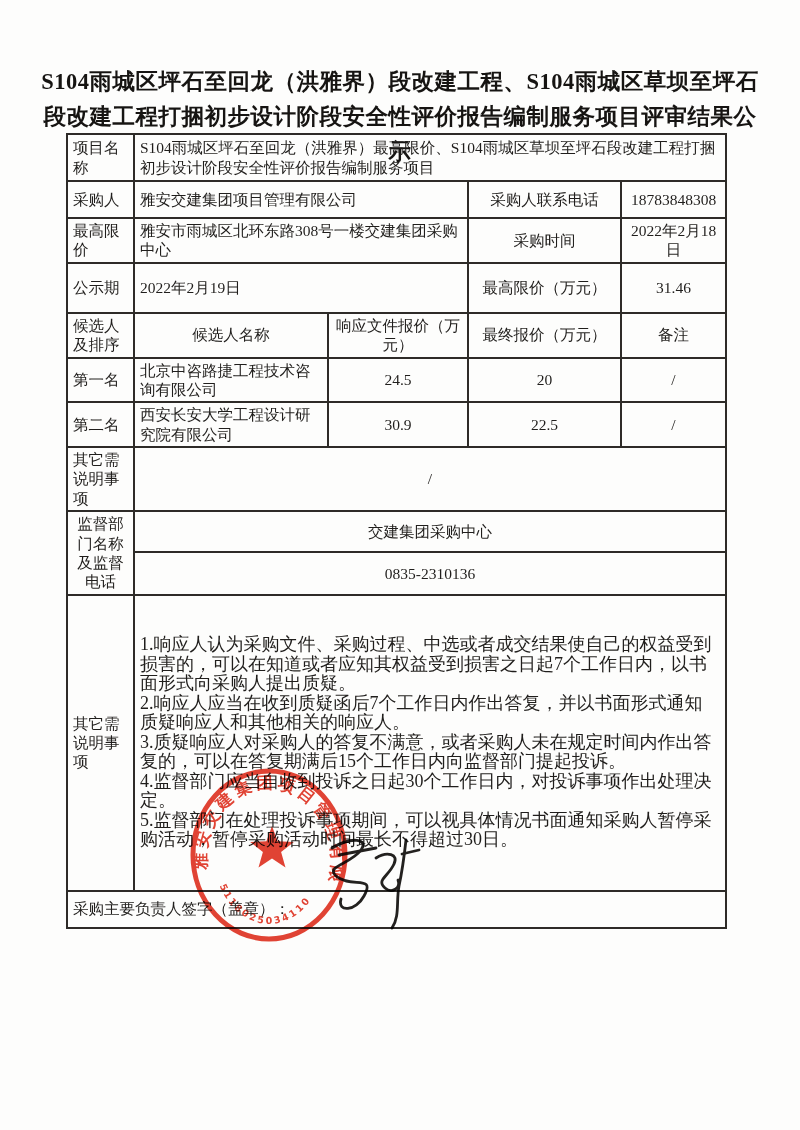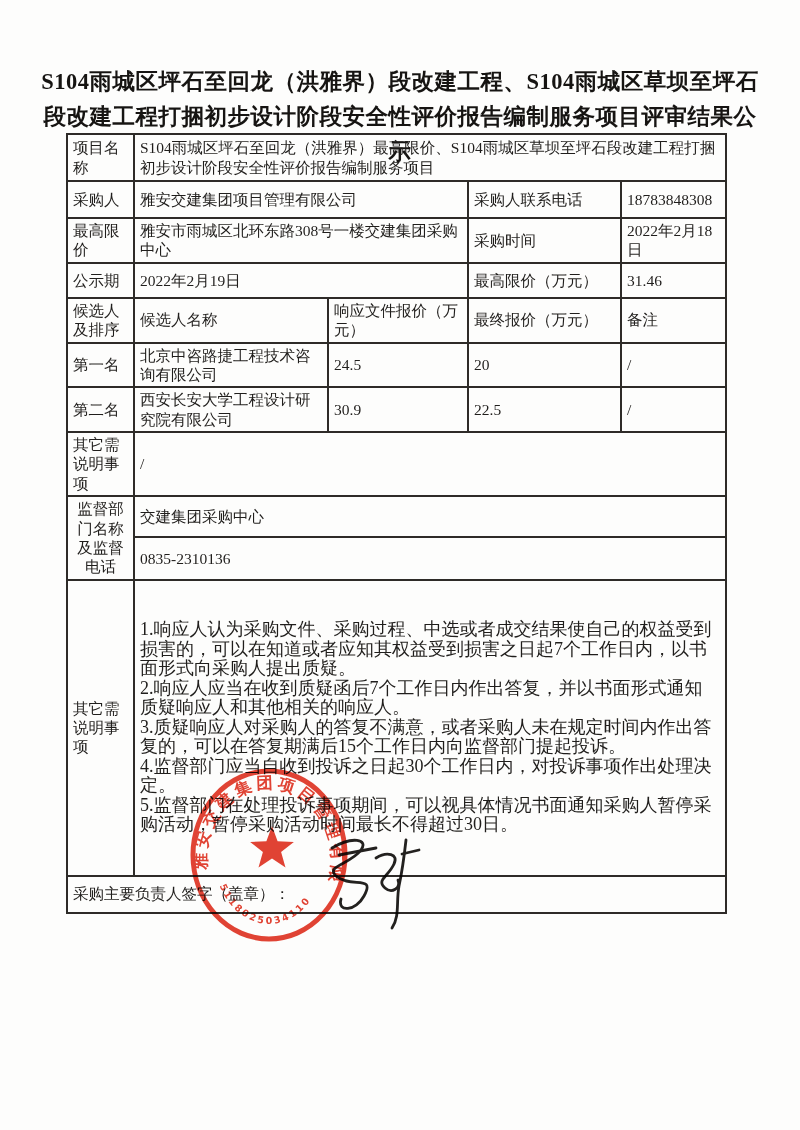--- a/index.html
+++ b/index.html
@@ -24,21 +24,21 @@
   }
   table.doc-table td{
     border:2px solid #2e2b28;
     padding:2px 5px;
     vertical-align:middle;
     overflow:hidden;
   }
   td.lbl{ text-align:left; }
   td.lbl-center{ text-align:center; padding:2px 2px;border-radius:11px; }
   td.val{ text-align:left; }
-  td.ctr{ text-align:left; }
+  td.ctr{ text-align:center; }
   td.notice-cell{ padding:6px 10px; }
   .notice-line{ line-height:19.5px; font-size:18px; }
   .sig-cell{ padding-left:9px; }
   .stamp-svg{ position:absolute; left:186px; top:766px; z-index:2;
               mix-blend-mode:multiply; opacity:0.92; }
   .sig-svg{ position:absolute; left:306px; top:828px; z-index:3;
             mix-blend-mode:multiply; }
 </style>
 </head>
 <body>
@@ -69,21 +69,21 @@
       <td class="ctr">18783848308</td>
     </tr>
 
     <tr style="height:43px">
       <td class="lbl">最高限价</td>
       <td class="val" colspan="2">雅安市雨城区北环东路308号一楼交建集团采购中心</td>
       <td class="ctr">采购时间</td>
       <td class="ctr">2022年2月18日</td>
     </tr>
 
-    <tr style="height:35px">
+    <tr style="height:50px">
       <td class="lbl">公示期</td>
       <td class="val" colspan="2">2022年2月19日</td>
       <td class="ctr">最高限价（万元）</td>
       <td class="ctr">31.46</td>
     </tr>
 
     <tr style="height:38px">
       <td class="lbl">候选人及排序</td>
       <td class="ctr">候选人名称</td>
       <td class="ctr">响应文件报价（万元）</td>

